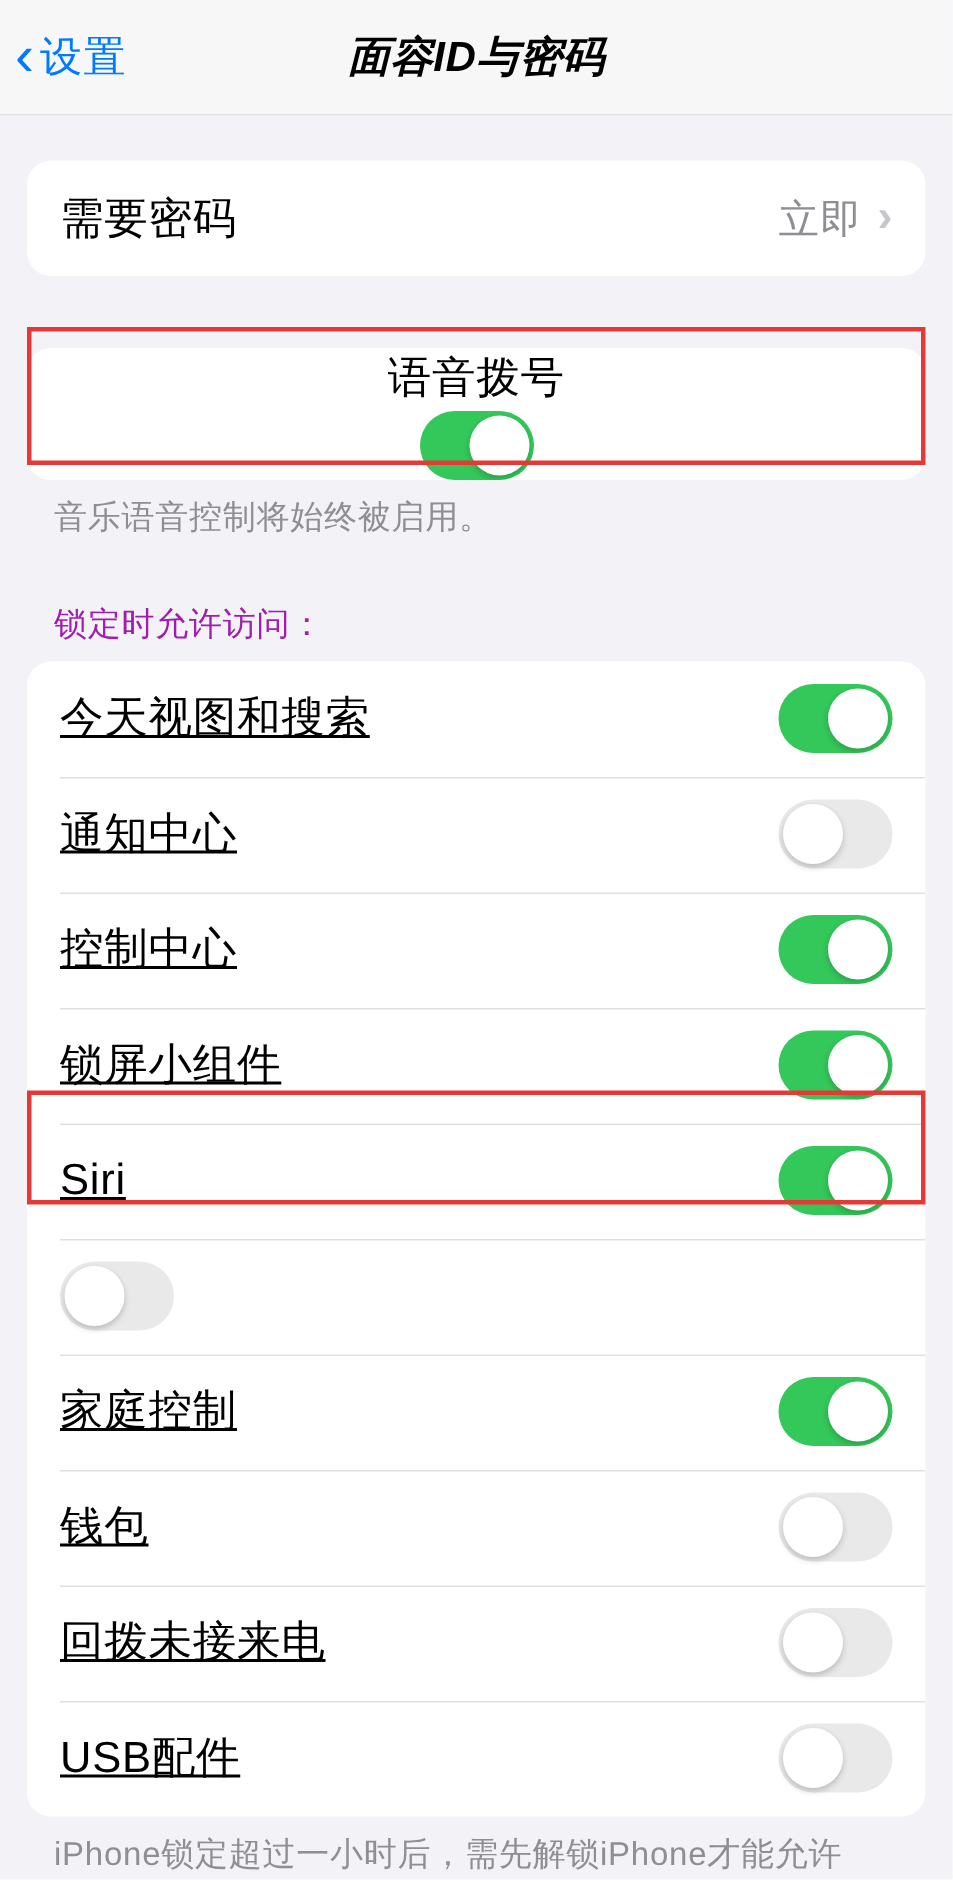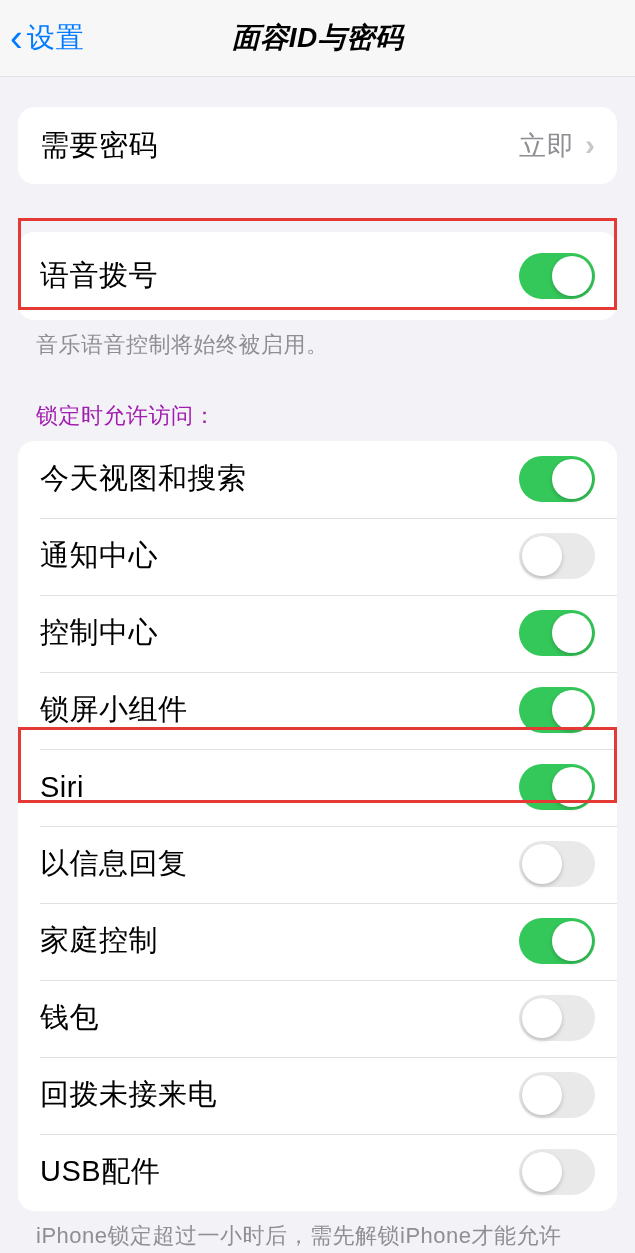--- a/index.html
+++ b/index.html
@@ -53,20 +53,21 @@
       padding: 0;
     }
     .group {
       margin: 30px 18px 0;
       background: #fff;
       border-radius: 16px;
       overflow: hidden;
     }
     .group.no-top-margin {
       margin-top: 0;
+      text-decoration: underline;
     }
     .row {
       display: flex;
       align-items: center;
       justify-content: space-between;
       padding: 0 22px;
       min-height: 77px;
       position: relative;
     }
     .row + .row::before {
@@ -176,21 +177,21 @@
     <div class="row">
       <span class="row-label">需要密码</span>
       <div class="row-value">
         <span class="value-text">立即</span>
         <span class="chevron">›</span>
       </div>
     </div>
   </div>
 
   <div class="group" style="margin-top:48px;">
-    <div class="row" style="min-height:88px;">
+    <div class="row" style="min-height:88px;flex-direction:column;">
       <span class="row-label">语音拨号</span>
       <div class="switch on">
         <div class="knob"></div>
       </div>
     </div>
   </div>
   <div class="footer-text">音乐语音控制将始终被启用。</div>
 
   <div class="section-header">锁定时允许访问：</div>
 
@@ -219,21 +220,20 @@
           <div class="knob"></div>
         </div>
       </div>
       <div class="row">
         <span class="row-label">Siri</span>
         <div class="switch on">
           <div class="knob"></div>
         </div>
       </div>
       <div class="row">
-        <span class="row-label">以信息回复</span>
         <div class="switch off">
           <div class="knob"></div>
         </div>
       </div>
       <div class="row">
         <span class="row-label">家庭控制</span>
         <div class="switch on">
           <div class="knob"></div>
         </div>
       </div>

